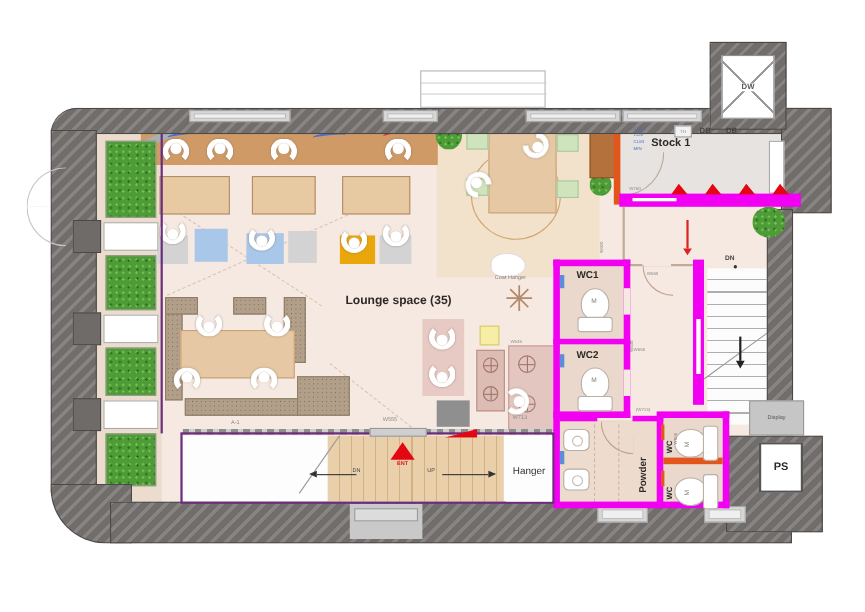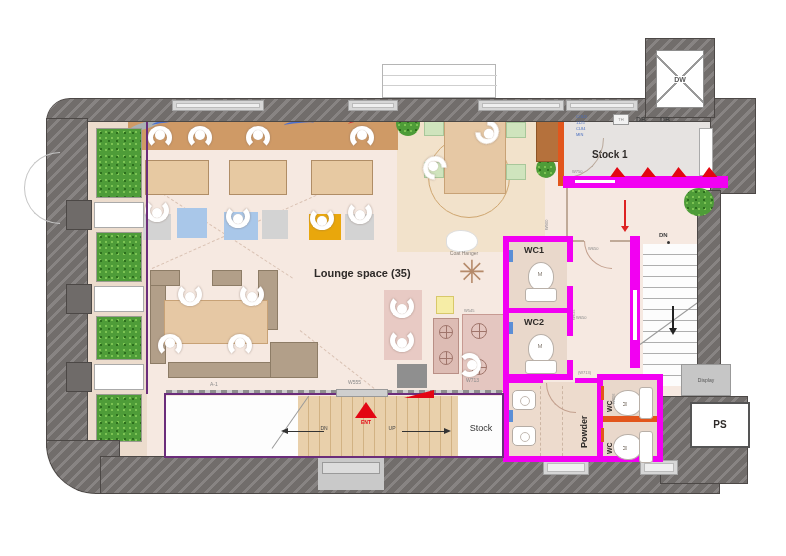--- a/index.html
+++ b/index.html
@@ -200,21 +200,21 @@
   <div class="a" style="left:318px;top:458px;width:66px;height:32px;background:#c9c9c9"></div>
   <div class="a" style="left:322px;top:462px;width:58px;height:12px;background:#dcdcdc;border:1px solid #9a9a9a"></div>
   <div class="a win" style="left:543px;top:460px;width:46px;height:15px"></div>
   <div class="a win" style="left:640px;top:460px;width:38px;height:15px"></div>
 
   <div class="a wall" style="left:645px;top:38px;width:70px;height:80px"></div>
   <div class="a xbox ctr" style="left:656px;top:50px;width:48px;height:58px">
     <span class="lb t7" style="color:#555;background:#fff;padding:0 1px">DW</span>
   </div>
 
-  <div class="a lb t10" style="left:592px;top:150px;width:60px">Stock 1</div>
+  <div class="a lb t10" style="left:592px;top:126px;width:60px">Stock 1</div>
   <div class="a lb t7" style="left:636px;top:116px;color:#444">DB</div>
   <div class="a lb t7" style="left:660px;top:116px;color:#444">DB</div>
   <div class="a ctr" style="left:613px;top:114px;width:16px;height:11px;border:1px solid #999;background:#f2f2f2">
     <span class="t4 gray">TH</span>
   </div>
   <div class="a blue t4" style="left:576px;top:114px;line-height:1.5">
     <div>COLD</div>
     <div>1125</div>
     <div>CL84</div>
     <div>MIN</div>
@@ -305,21 +305,21 @@
   </div>
   <div class="a toilet l" style="left:618px;top:428px">
     <div class="bowl"></div>
     <div class="tank"></div>
     <div class="mlbl">M</div>
   </div>
   <div class="a vt lb t7" style="left:606px;top:388px;height:24px">WC</div>
   <div class="a vt lb t7" style="left:606px;top:430px;height:24px">WC</div>
   <div class="a vt t4 gray" style="left:612px;top:384px;height:20px">W806</div>
 
-  <div class="a ctr" style="left:690px;top:402px;width:60px;height:46px;background:#fff;border:2px solid #555">
+  <div class="a ctr" style="left:690px;top:402px;width:40px;height:46px;background:#fff;border:2px solid #555">
     <span class="lb t10">PS</span>
   </div>
 
   <div class="a fl-white" style="left:166px;top:396px;width:336px;height:60px"></div>
   <div class="a woodv" style="left:298px;top:396px;width:160px;height:60px"></div>
   <div class="a brk" style="left:272px;top:448px;width:64px;height:1px;transform:rotate(-55deg)"></div>
   <div class="a" style="left:166px;top:390px;width:336px;height:5px;background:repeating-linear-gradient(90deg,#8e8e8e 0 6px,#cdcdcd 6px 11px)"></div>
   <div class="a purple-box" style="left:164px;top:393px;width:340px;height:65px"></div>
   <div class="a" style="left:336px;top:389px;width:52px;height:8px;background:#cfcfcf;border:1px solid #999"></div>
   <div class="a redwedge" style="left:404px;top:390px;width:30px;height:8px"></div>
@@ -328,19 +328,19 @@
   <div class="a lb t5 red ctr" style="left:351px;top:420px;width:30px">ENT</div>
 
   <div class="a t5 ctr" style="left:316px;top:426px;width:16px;color:#444">DN</div>
   <div class="a arrow-line" style="left:288px;top:431px;width:36px;height:1px"></div>
   <div class="a tri" style="left:281px;top:428px;border-top:3px solid transparent;border-bottom:3px solid transparent;border-right:7px solid #333"></div>
   <div class="a t5 ctr" style="left:384px;top:426px;width:16px;color:#444">UP</div>
   <div class="a arrow-line" style="left:402px;top:431px;width:42px;height:1px"></div>
   <div class="a tri" style="left:444px;top:428px;border-top:3px solid transparent;border-bottom:3px solid transparent;border-left:7px solid #333"></div>
 
   <div class="a fl-white" style="left:460px;top:396px;width:42px;height:60px"></div>
-  <div class="a t9 ctr" style="left:455px;top:424px;width:52px;color:#333">Stock</div>
+  <div class="a t9 ctr" style="left:455px;top:424px;width:52px;color:#333">Hanger</div>
 
   <div class="a t5 gray" style="left:210px;top:382px">A-1</div>
   <div class="a t5 gray" style="left:348px;top:380px">W555</div>
   <div class="a t5 gray" style="left:466px;top:378px">W713</div>
 
 </div>
 
 </body></html>

